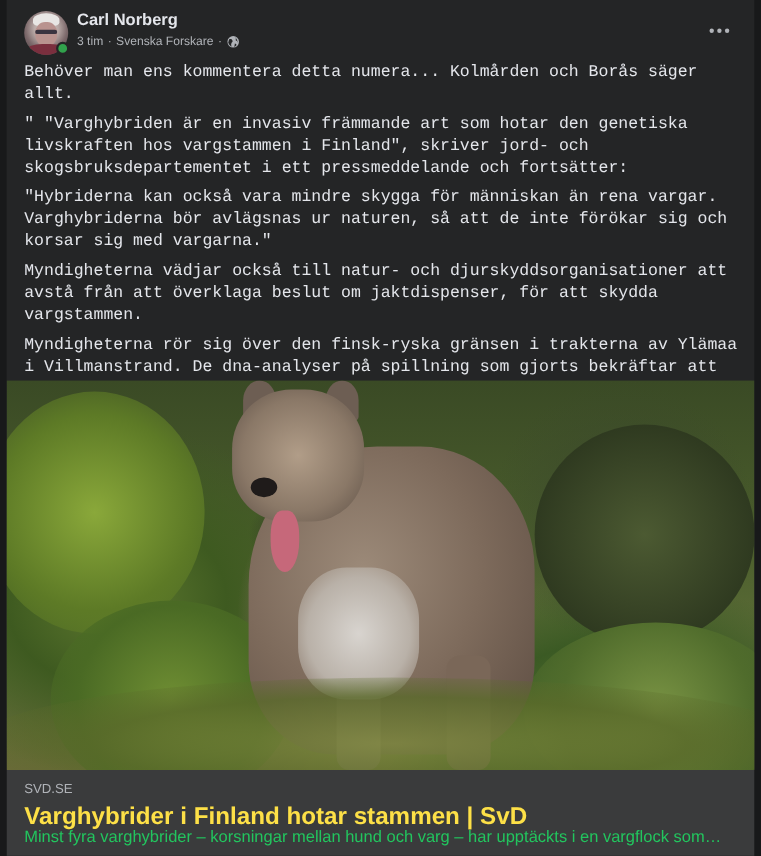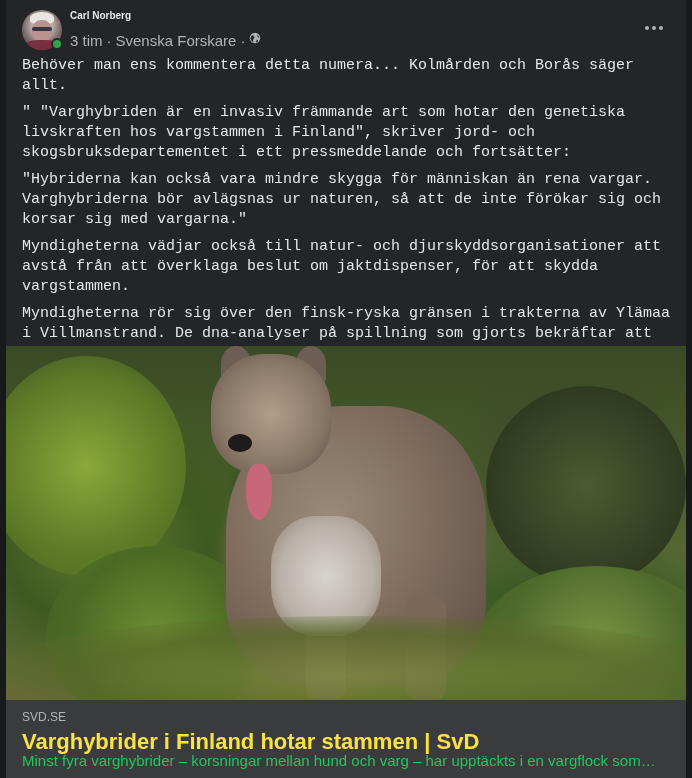--- a/index.html
+++ b/index.html
@@ -7,22 +7,22 @@
   body { font-family: "Liberation Sans", sans-serif; color: #e4e6eb; }
   .card { position: absolute; left: 6px; top: 0; width: 680px; height: 778px; background: #242526; border-radius: 0 0 0 0; overflow: hidden; }
   .header { position: absolute; left: 0; top: 0; width: 680px; height: 56px; }
   .avatar { position: absolute; left: 16px; top: 10px; width: 40px; height: 40px; border-radius: 50%; overflow: hidden;
     background: radial-gradient(circle at 50% 40%, #d9d4d0 0%, #b8a9a6 35%, #7d6a6c 60%, #3c2e33 100%); }
   .avatar .hair { position:absolute; left:8px; top:2px; width:24px; height:12px; border-radius: 50% 50% 30% 30%; background:#e8e6e4; }
   .avatar .face { position:absolute; left:10px; top:10px; width:20px; height:22px; border-radius: 45%; background:#b9938f; }
   .avatar .glasses { position:absolute; left:10px; top:17px; width:20px; height:4px; background:#3a3440; border-radius:2px; }
   .avatar .shirt { position:absolute; left:2px; top:30px; width:36px; height:14px; background:#7a2f3e; border-radius: 40% 40% 0 0; }
   .online-dot { position: absolute; left: 45px; top: 38px; width: 12px; height: 12px; border-radius: 50%; background: #31a24c; border: 2px solid #242526; }
-  .author { position: absolute; left: 64px; top: 10px; font-size: 10px; font-weight: bold; color: #e4e6eb; }
-  .meta { position: absolute; left: 64px; top: 32px; font-size: 15px; color: #b0b3b8; display: flex; gap: 4px; }
+  .author { position: absolute; left: 64px; top: 10px; font-size: 15px; font-weight: bold; color: #e4e6eb; }
+  .meta { position: absolute; left: 64px; top: 32px; font-size: 11px; color: #b0b3b8; display: flex; gap: 4px; }
   .globe { display:inline-block; width:12px; height:12px; }
   .more { position: absolute; right: 18px; top: 16px; width: 28px; height: 24px; display: flex; align-items: center; justify-content: center; gap: 3px; cursor: pointer; }
   .more span { width: 4px; height: 4px; border-radius: 50%; background: #b0b3b8; display: block; }
   .body { position: absolute; left: 16px; top: 56px; width: 652px; font-size: 15px; line-height: 20px; color: #e4e6eb; }
   .body p { margin-bottom: 7px; font-family: Liberation Mono, monospace; }
   .photo { position: absolute; left: 0; top: 346px; width: 680px; height: 354px; overflow: hidden;
     background:
       radial-gradient(ellipse 60px 40px at 280px 140px, #2a2926 0%, transparent 100%),
       radial-gradient(ellipse 160px 170px at 330px 210px, #7d6f63 0%, #8a7463 40%, transparent 75%),
       radial-gradient(ellipse 120px 120px at 560px 120px, #3c4a2c 0%, transparent 100%),

